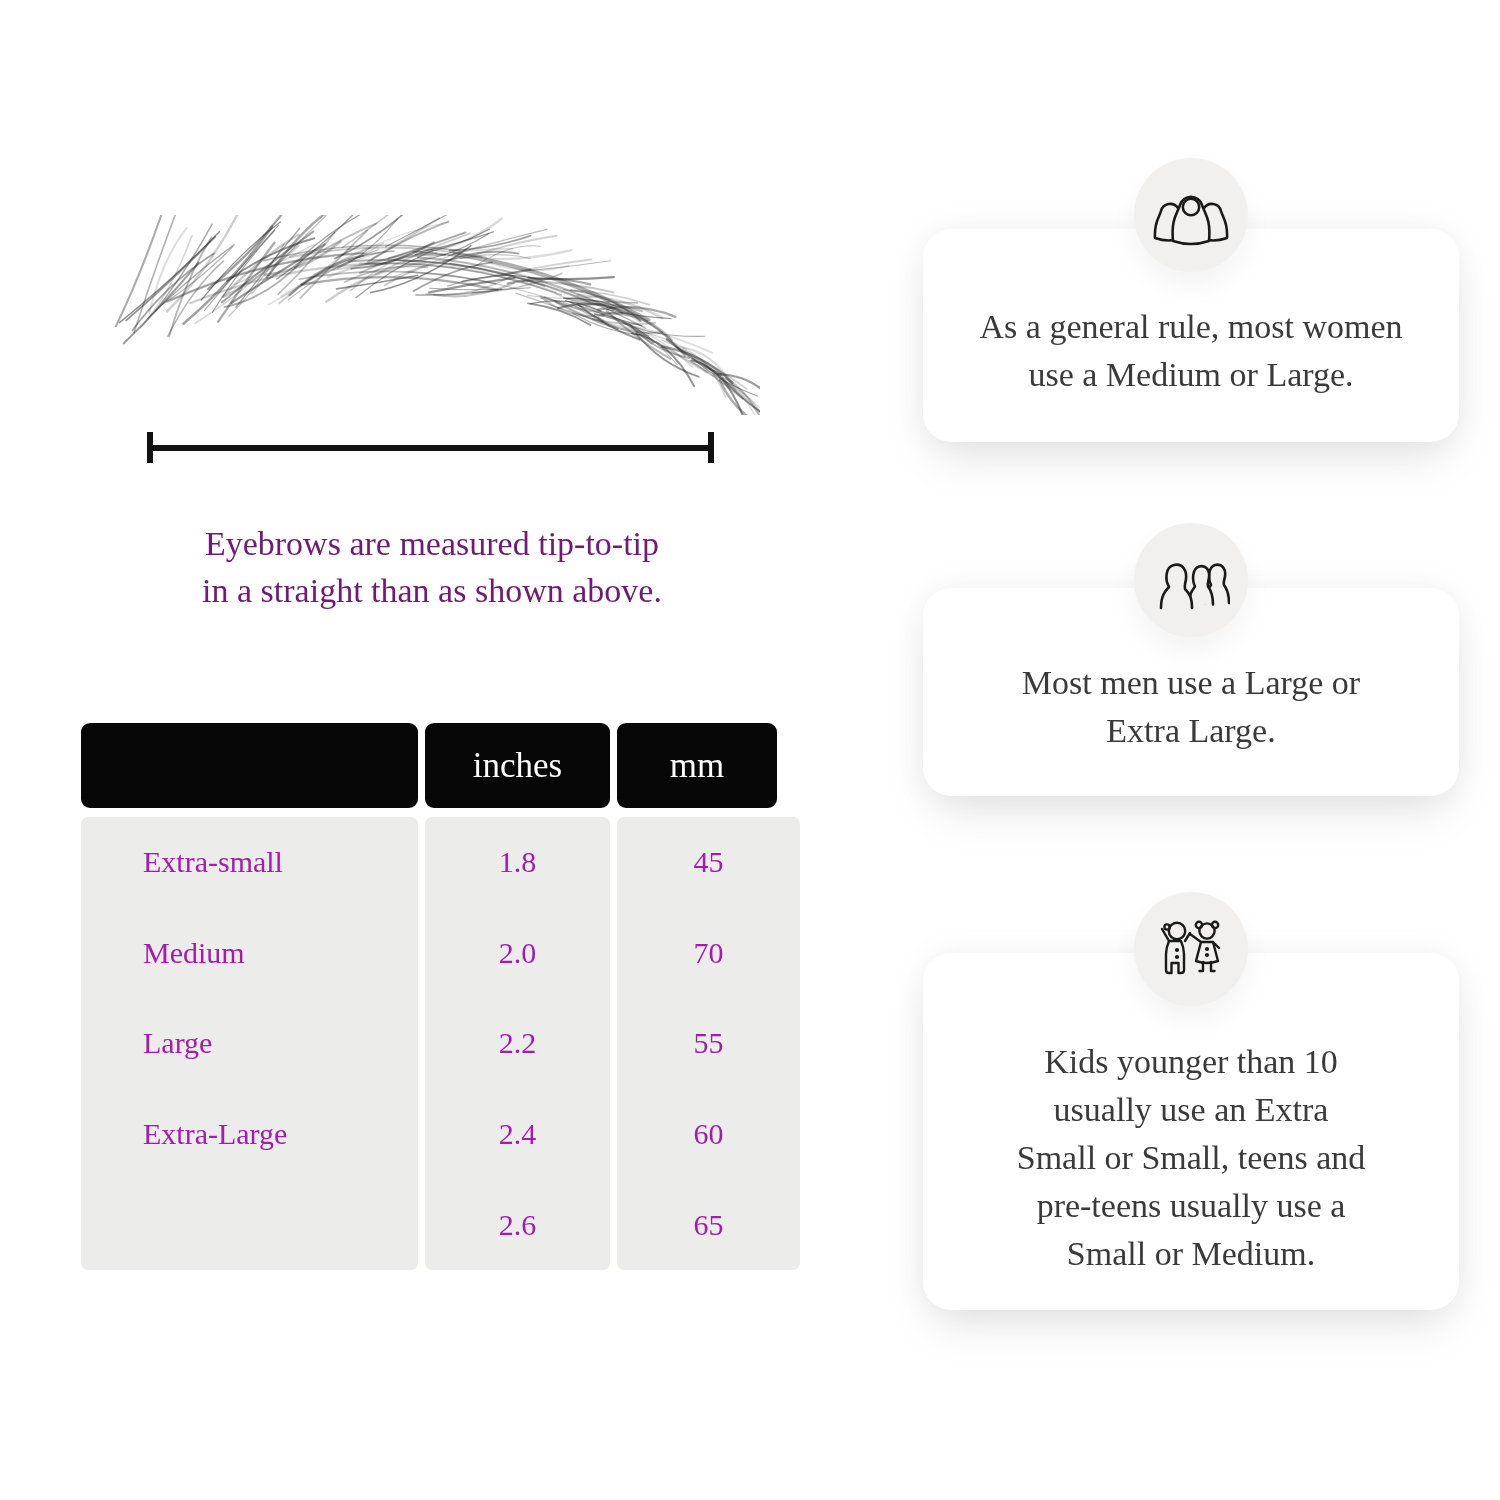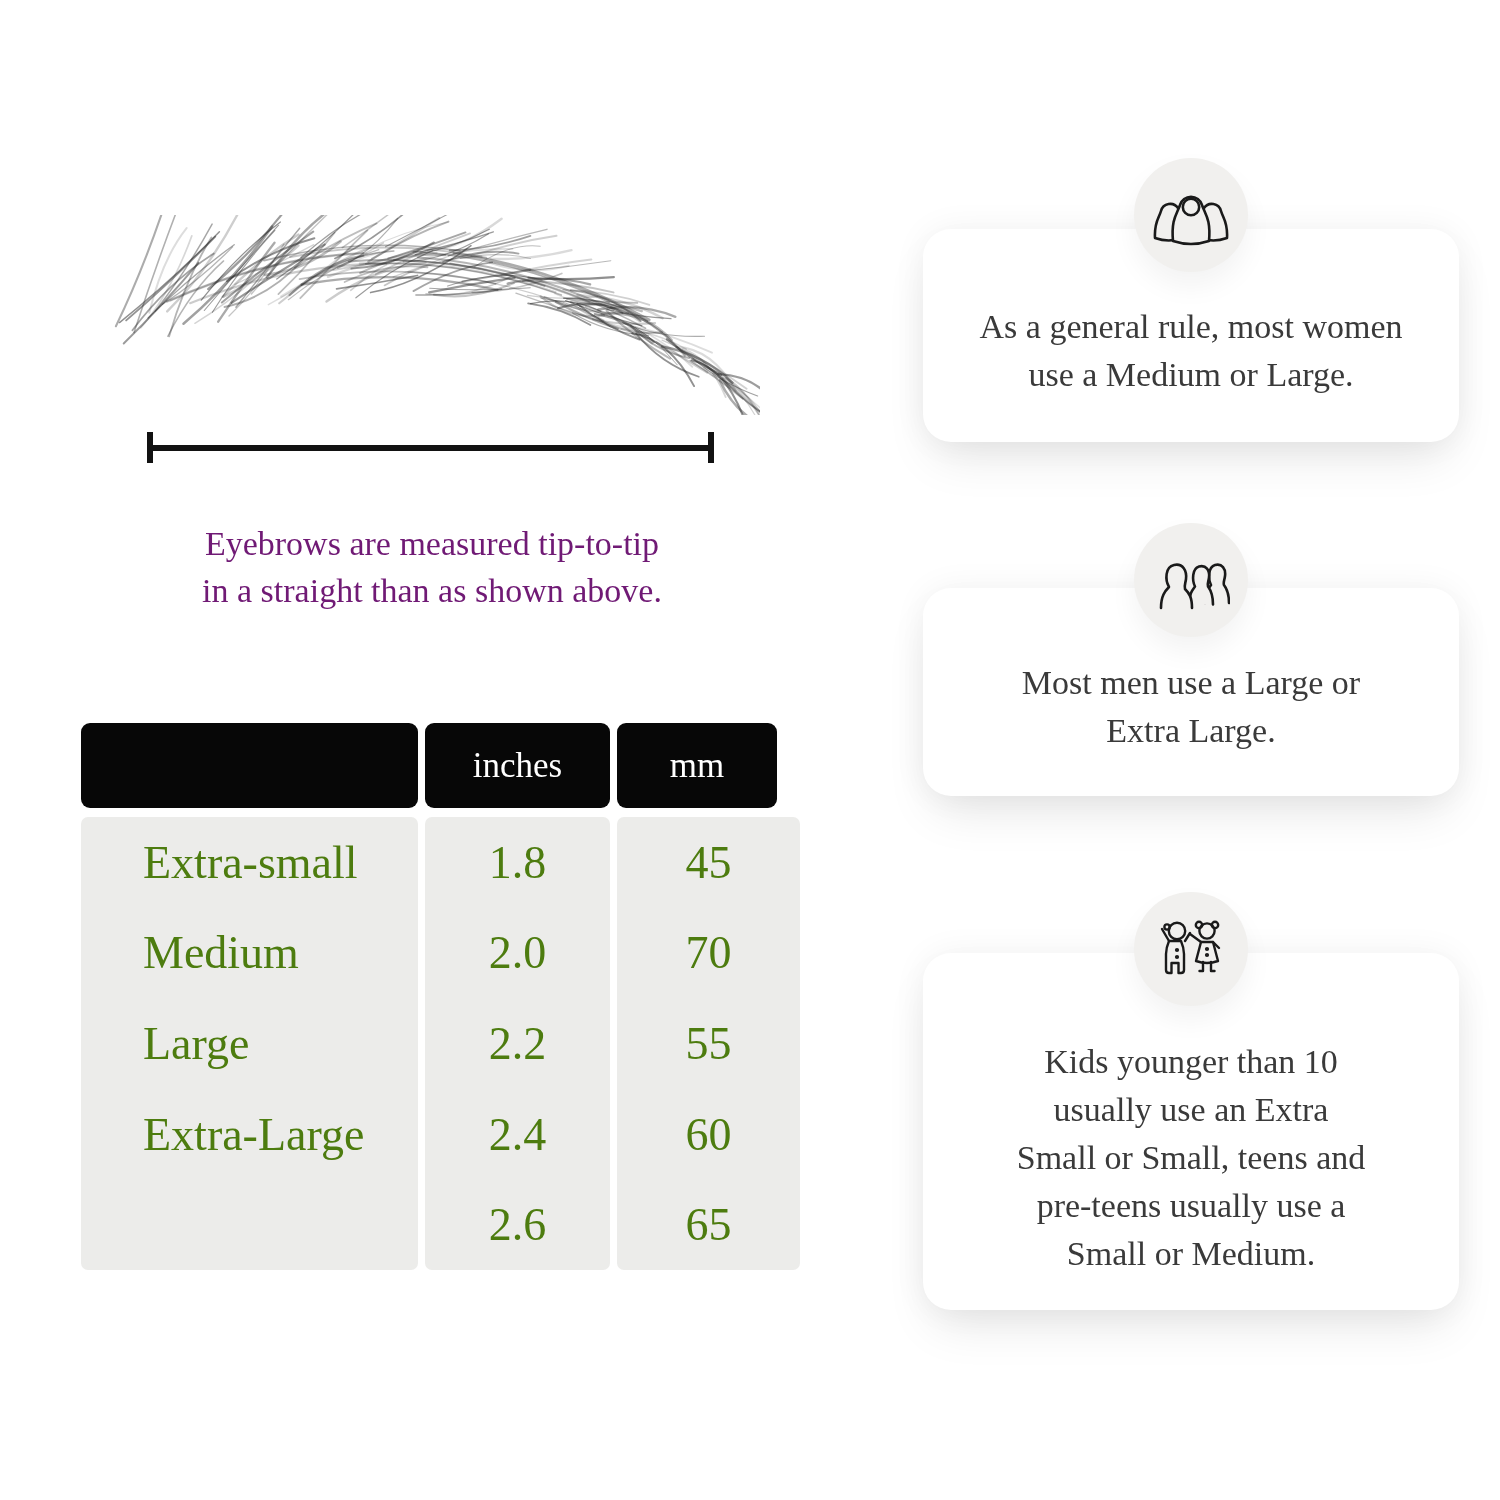--- a/index.html
+++ b/index.html
@@ -29,21 +29,21 @@
   .th2{left:344px;width:185px;}
   .th3{left:536px;width:160px;}
   .tcol{
     position:absolute;top:94px;height:453px;background:#ececea;border-radius:7px;
   }
   .tc1{left:0;width:337px;}
   .tc2{left:344px;width:185px;}
   .tc3{left:536px;width:183px;}
   .tcol .cell{
     height:90.6px;display:flex;align-items:center;justify-content:center;
-    font-size:46px;color:#4d7c0f;
+    font-size:30px;color:#a21caf;
   }
   .tc1 .cell{justify-content:flex-start;padding-left:62px;}
   
   .card{
     position:absolute;left:923px;width:536px;background:#ffffff;border-radius:28px;
     box-shadow:0 24px 48px -10px rgba(0,0,0,0.10),0 0 34px rgba(0,0,0,0.055);
     display:flex;flex-direction:column;align-items:center;justify-content:center;
     text-align:center;font-size:34px;line-height:48px;color:#3a3a3a;
   }
   .card-1{top:229px;height:213px;padding-top:30px;box-sizing:border-box;}

